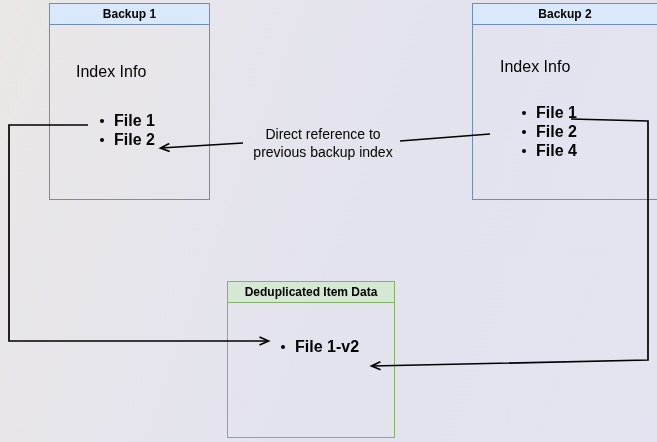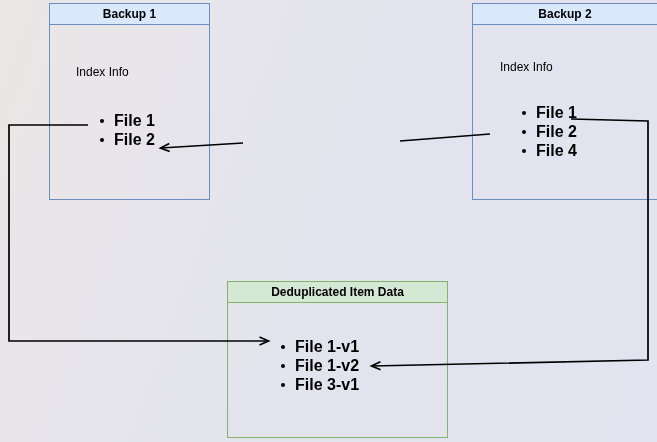--- a/index.html
+++ b/index.html
@@ -36,21 +36,21 @@
     height:21px;
     display:flex;align-items:center;justify-content:center;
     font-size:12px;font-weight:bold;
     border-bottom:1.5px solid;
   }
   .blue .box-header{background:var(--blue-fill);border-bottom-color:var(--blue-border);}
   .green .box-header{background:var(--green-fill);border-bottom-color:var(--green-border);}
   .box-body{position:relative;width:100%;height:calc(100% - 21px);}
   .index-label{
     position:absolute;
-    font-size:12px;line-height:18px;
+    font-size:16px;line-height:18px;
   }
   #backup1 .index-label{left:26px;top:38px;}
   #backup2 .index-label{left:27px;top:33px;}
   ul.file-list{
     position:absolute;
     list-style:none;
     font-weight:bold;
   }
   ul.file-list li{
     display:flex;align-items:center;
@@ -113,42 +113,38 @@
           <span>File 2</span>
         </li>
         <li>
           <span class="dot"></span>
           <span>File 4</span>
         </li>
       </ul>
     </div>
   </div>
 
-  <div class="box green" id="dedup" style="left:227px;top:281px;width:221px;height:157px;">
+  <div class="box green" id="dedup" style="left:227px;top:281px;width:168px;height:157px;">
     <div class="box-header">
       <span>Deduplicated Item Data</span>
     </div>
     <div class="box-body">
       <ul class="file-list">
         <li>
           <span class="dot"></span>
-          <span>File 1-v1</span>
-        </li>
-        <li>
-          <span class="dot"></span>
           <span>File 1-v2</span>
-        </li>
-        <li>
-          <span class="dot"></span>
-          <span>File 3-v1</span>
         </li>
       </ul>
     </div>
   </div>
 
+  <div class="annotation">
+    <div>Direct reference to</div>
+    <div>previous backup index</div>
+  </div>
 
   <svg class="arrow-layer" width="657" height="442" viewBox="0 0 657 442">
     <defs>
       <marker id="arrowV" markerWidth="14" markerHeight="12" refX="10" refY="5" orient="auto" markerUnits="userSpaceOnUse">
         <path d="M1.5,1 L10.5,5 L1.5,9" fill="none" stroke="#000000" stroke-width="1.7"></path>
       </marker>
     </defs>
     <g fill="none" stroke="#000000" stroke-width="1.7">
       <path d="M88,125 L9,125 L9,341 L268,341" marker-end="url(#arrowV)"></path>
       <path d="M490,134 L400,141"></path>

